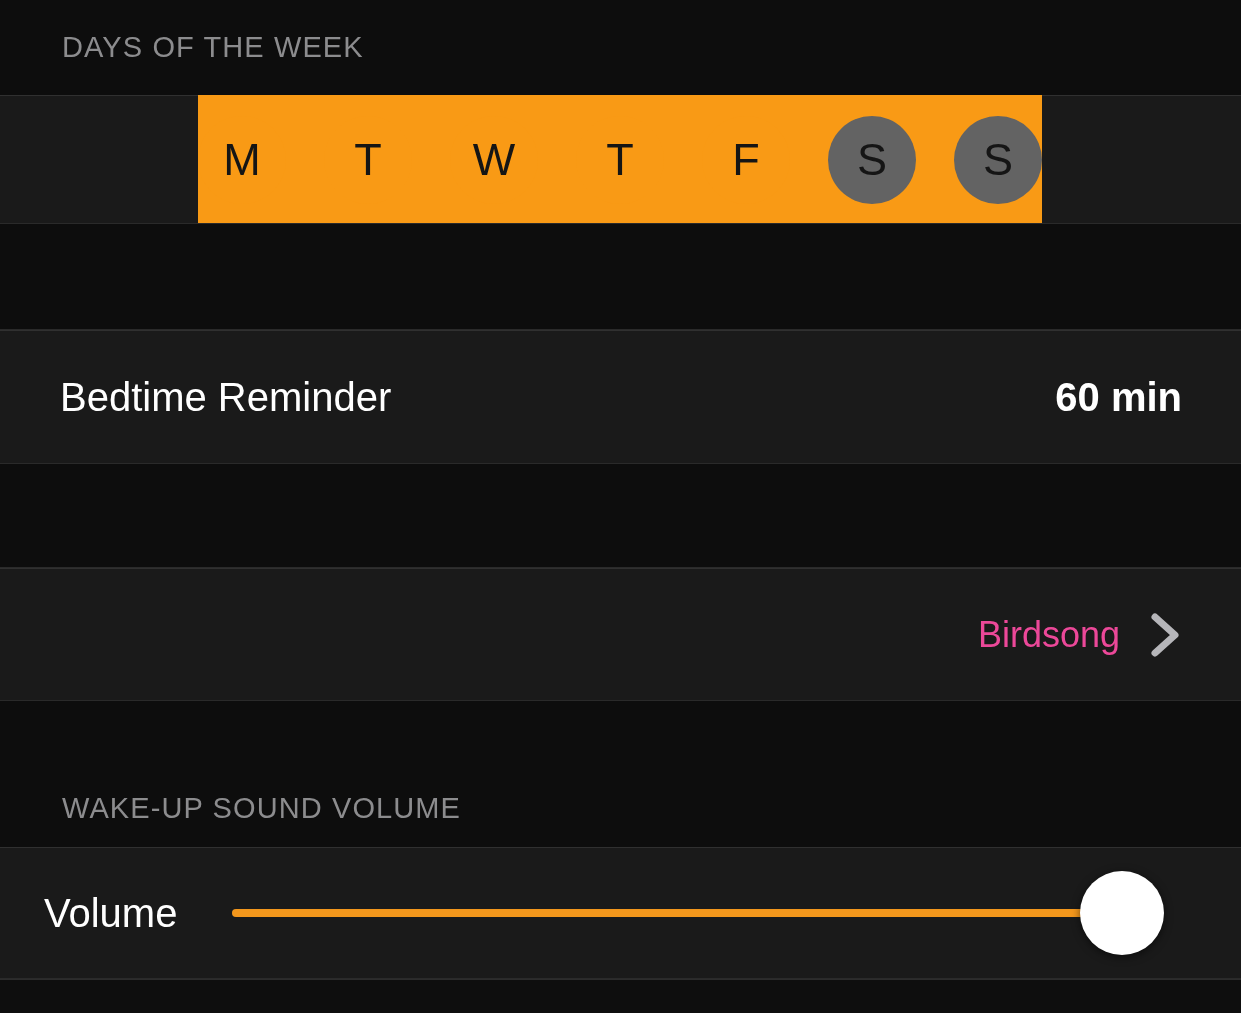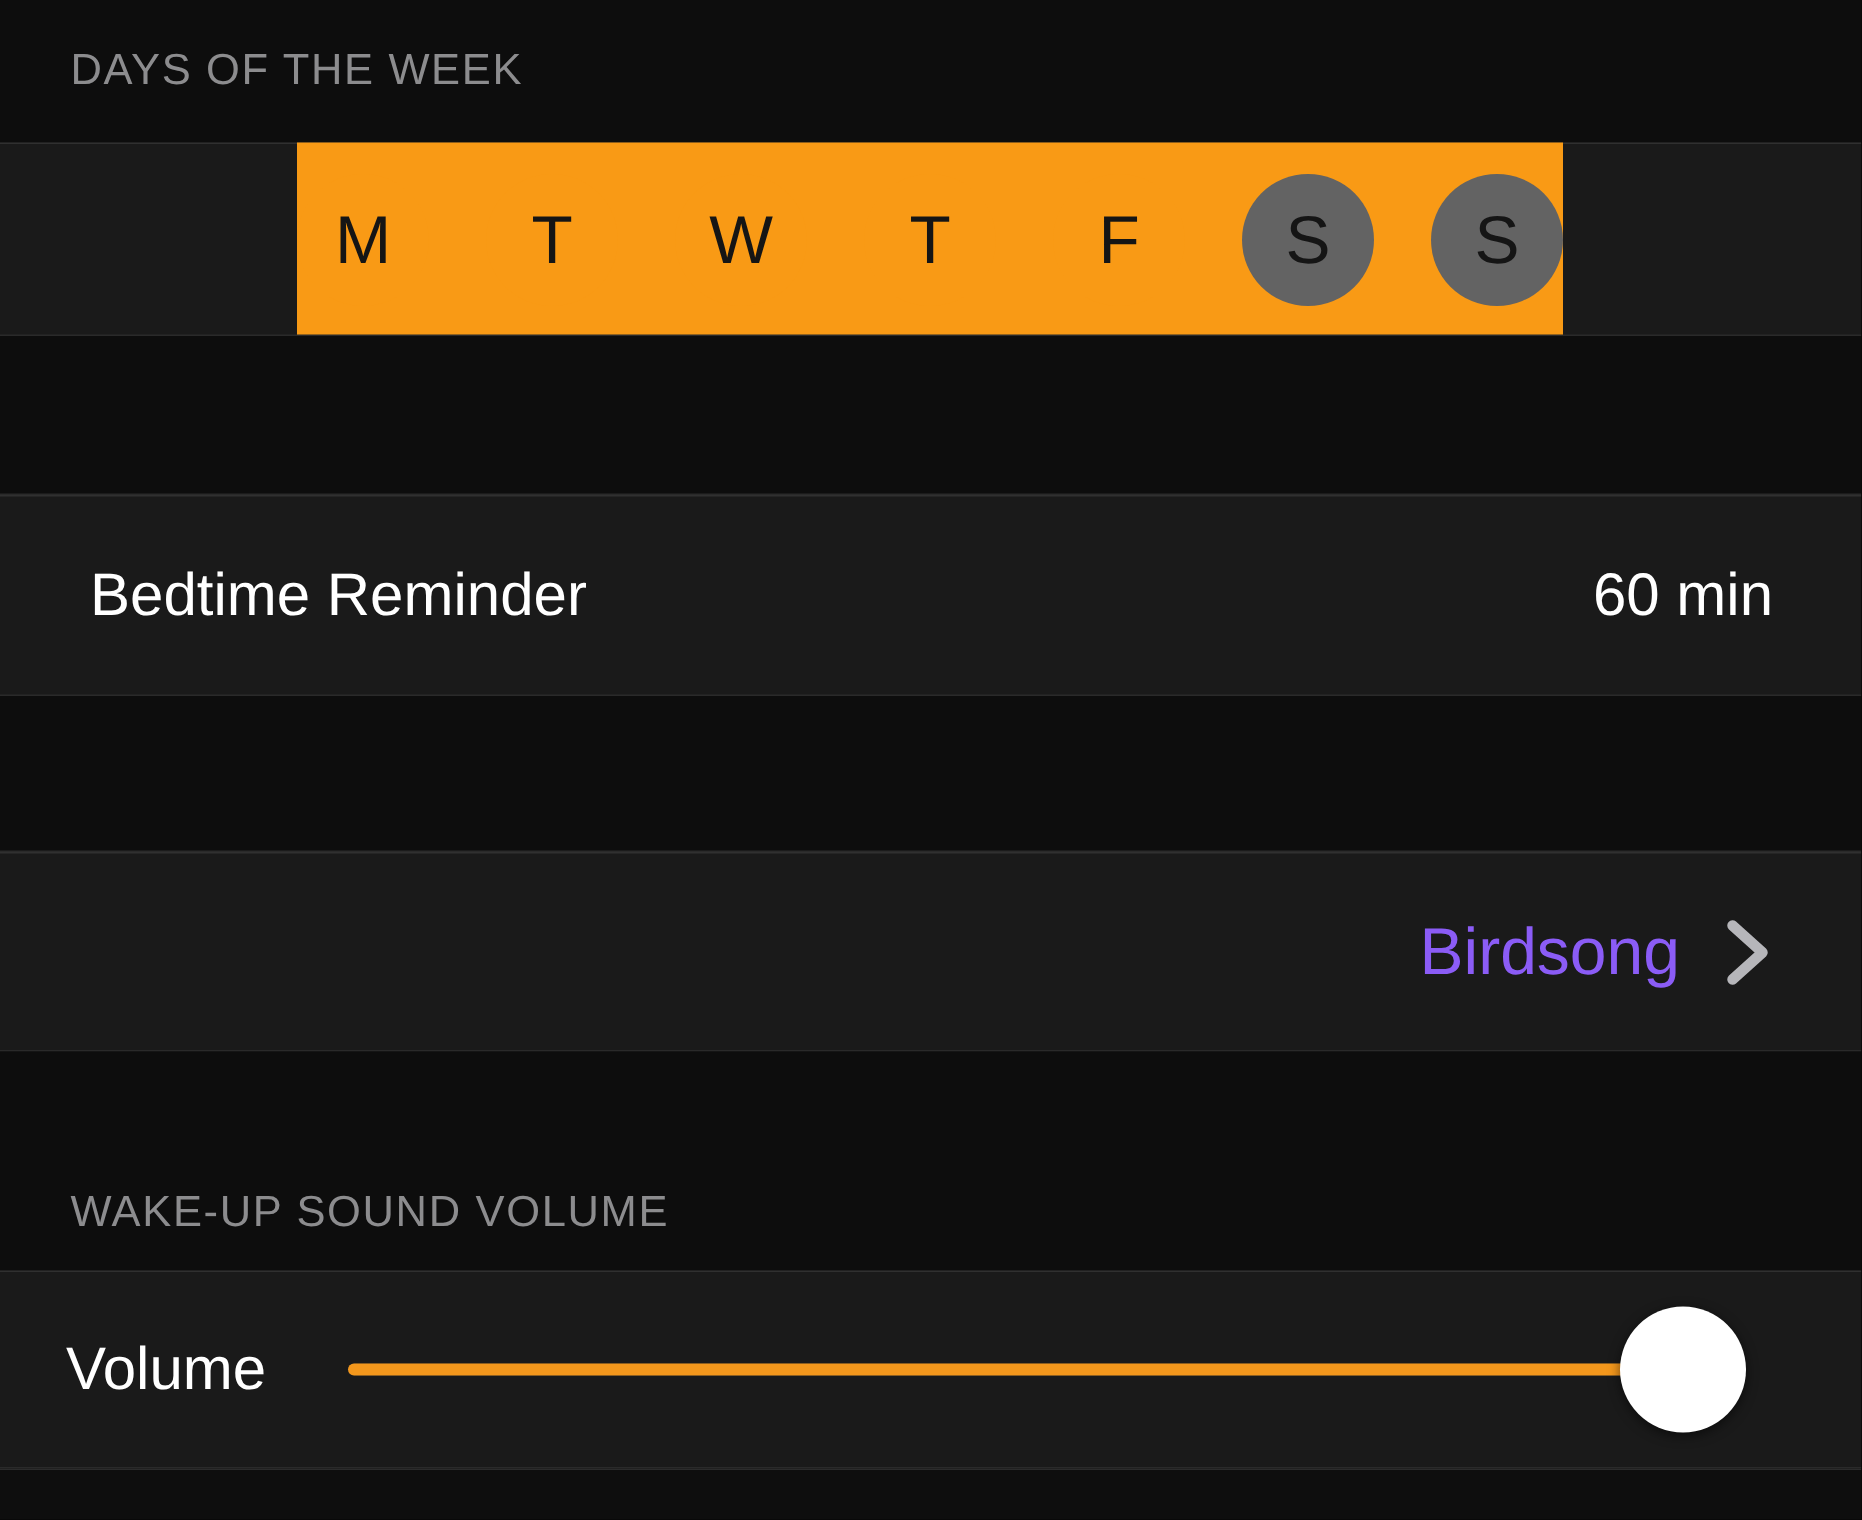--- a/index.html
+++ b/index.html
@@ -21,21 +21,21 @@
 
   
   .section-header {
     position: absolute;
     left: 0;
     width: 1241px;
     background: #0d0d0d;
     box-sizing: border-box;
     display: flex;
     align-items: center;
-    padding-left: 47px;
+    padding-left: 62px;
   }
   .section-header .caption {
     color: #8c8c8e;
     font-size: 29px;
     letter-spacing: 1.1px;
     font-weight: 400;
     white-space: nowrap;
   }
 
   
@@ -67,26 +67,26 @@
     color: #ffffff;
     font-size: 40px;
     font-weight: 400;
     white-space: nowrap;
   }
   .row-spacer { flex: 1 1 auto; }
 
   .row-value-white {
     color: #ffffff;
     font-size: 40px;
-    font-weight: 400;
+    font-weight: 700;
     white-space: nowrap;
   }
   .row-value-grey {
-    color: #8b5cf6;
-    font-size: 44px;
+    color: #ec4899;
+    font-size: 36px;
     font-weight: 400;
     white-space: nowrap;
   }
 
   
   .gap-band {
     position: absolute;
     left: 0;
     width: 1241px;
     background: #0d0d0d;

